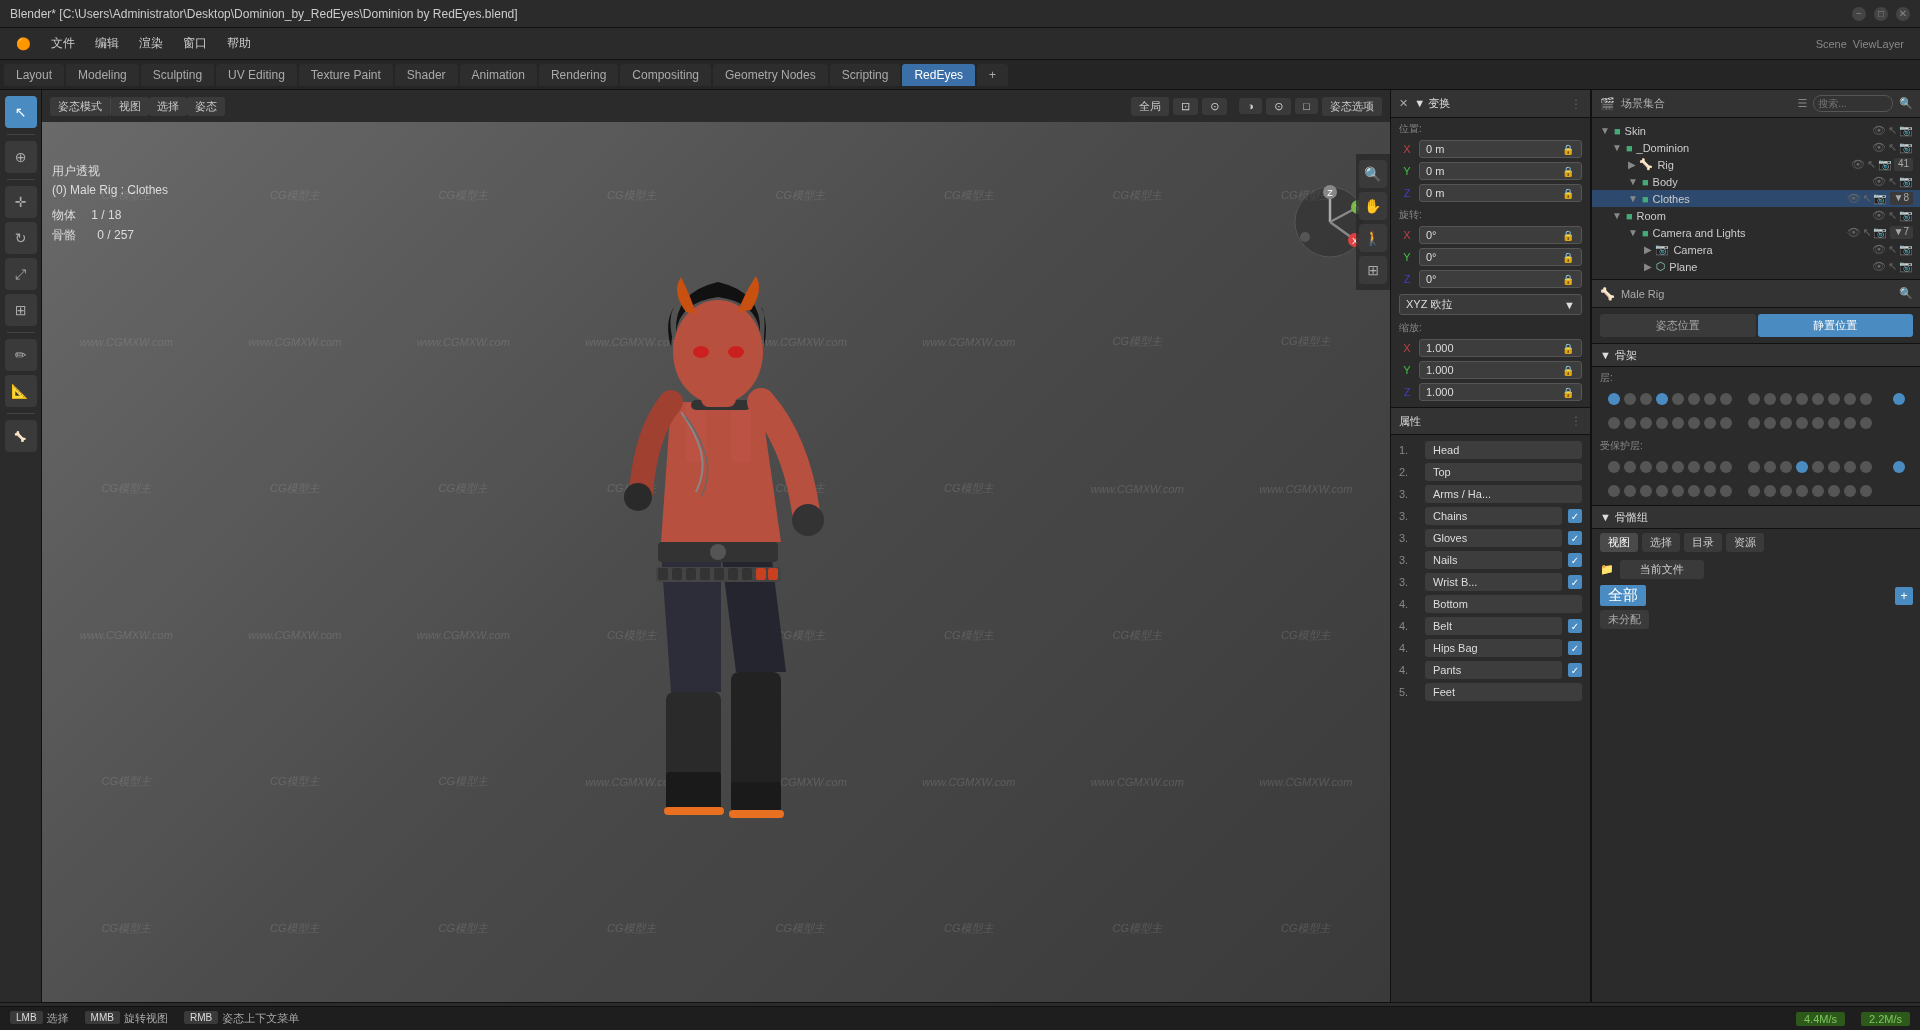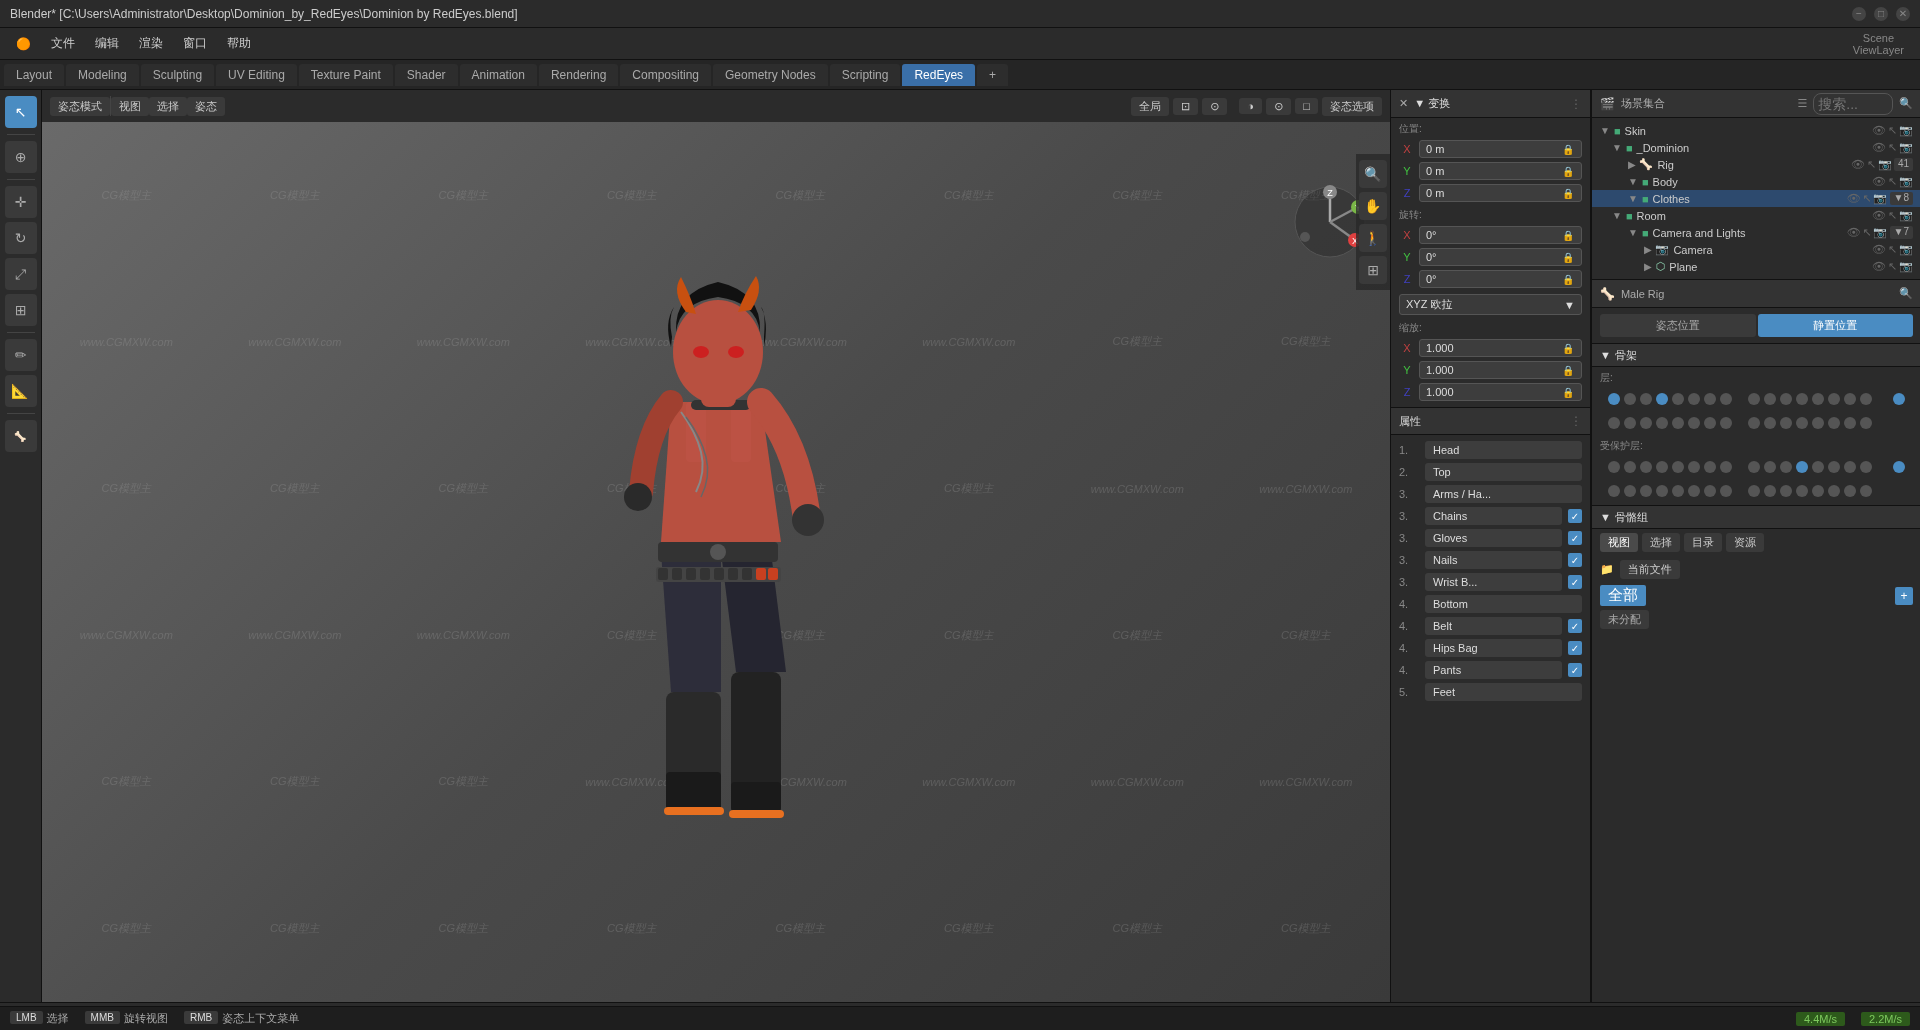--- a/index.html
+++ b/index.html
@@ -413,21 +413,21 @@
       flex-shrink: 0;
     }
 
     .current-file-row {
       display: flex;
       align-items: center;
       padding: 4px 8px;
       gap: 6px;
     }
     .current-file-btn {
-      padding: 2px 8px;
+      padding: 2px 20px;
       background: #3a3a3a;
       border-radius: 3px;
       color: #ccc;
       font-size: 11px;
       cursor: pointer;
     }
 
     .bone-tabs {
       display: flex;
       padding: 4px 8px;
@@ -553,21 +553,21 @@
   </div>
 
   <div id="menu-bar">
     <div class="menu-item">🟠</div>
     <div class="menu-item">文件</div>
     <div class="menu-item">编辑</div>
     <div class="menu-item">渲染</div>
     <div class="menu-item">窗口</div>
     <div class="menu-item">帮助</div>
     <div style="flex:1"></div>
-    <div style="display:flex;align-items:center;gap:0;margin-right:8px;flex-direction:column;">
+    <div style="display:flex;align-items:center;gap:6px;margin-right:8px;">
       <span style="color:#888;font-size:11px;">Scene</span>
       <span style="color:#888;font-size:11px;">ViewLayer</span>
     </div>
   </div>
 
   <div id="workspace-tabs">
     <div class="ws-tab">Layout</div>
     <div class="ws-tab">Modeling</div>
     <div class="ws-tab">Sculpting</div>
     <div class="ws-tab">UV Editing</div>
@@ -748,20 +748,32 @@
             <text x="68" y="29" text-anchor="middle" fill="#fff" font-size="9">Y</text>
 
             <line x1="40" y1="40" x2="65" y2="58" stroke="#888" stroke-width="2.5"></line>
             <circle cx="65" cy="58" r="7" fill="#e04040"></circle>
             <text x="65" y="62" text-anchor="middle" fill="#fff" font-size="9">X</text>
 
             <circle cx="15" cy="55" r="5" fill="#555"></circle>
           </svg>
         </div>
 
+        <div id="viewport-info">
+          <div>用户透视</div>
+          <div>(0) Male Rig : Clothes</div>
+          <div style="margin-top:6px;">
+            <span>物体</span>
+            <span style="margin-left:12px;">1 / 18</span>
+          </div>
+          <div>
+            <span>骨骼</span>
+            <span style="margin-left:18px;">0 / 257</span>
+          </div>
+        </div>
 
         <div id="right-viewport-tools">
           <div class="vp-tool-btn">🔍</div>
           <div class="vp-tool-btn">✋</div>
           <div class="vp-tool-btn">🚶</div>
           <div class="vp-tool-btn">⊞</div>
         </div>
       </div>
     </div>
 
@@ -929,21 +941,21 @@
     </div>
 
     <div id="right-column">
 
       <div id="outliner-section">
         <div class="section-title-bar">
           <span style="font-size:12px;">🎬</span>
           <span>场景集合</span>
           <div style="margin-left:auto;display:flex;gap:6px;align-items:center;">
             <span style="cursor:pointer;color:#888;">☰</span>
-            <input type="text" style="background: rgb(51, 51, 51); border: 1px solid rgb(85, 85, 85); border-radius: 8px; padding: 2px 4px; color: rgb(221, 221, 221); font-size: 14px; width: 80px;" placeholder="搜索...">
+            <input type="text" style="background: rgb(51, 51, 51); border: 1px solid rgb(85, 85, 85); border-radius: 8px; padding: 2px 4px; color: rgb(221, 221, 221); font-size: 10px; width: 80px;" placeholder="搜索...">
             <span style="cursor:pointer;color:#888;">🔍</span>
           </div>
         </div>
 
         <div class="outliner-tree">
 
           <div class="tree-item">
             <span class="tree-arrow">▼</span>
             <span style="color:#4a7;">■</span>
             <span>Skin</span>

